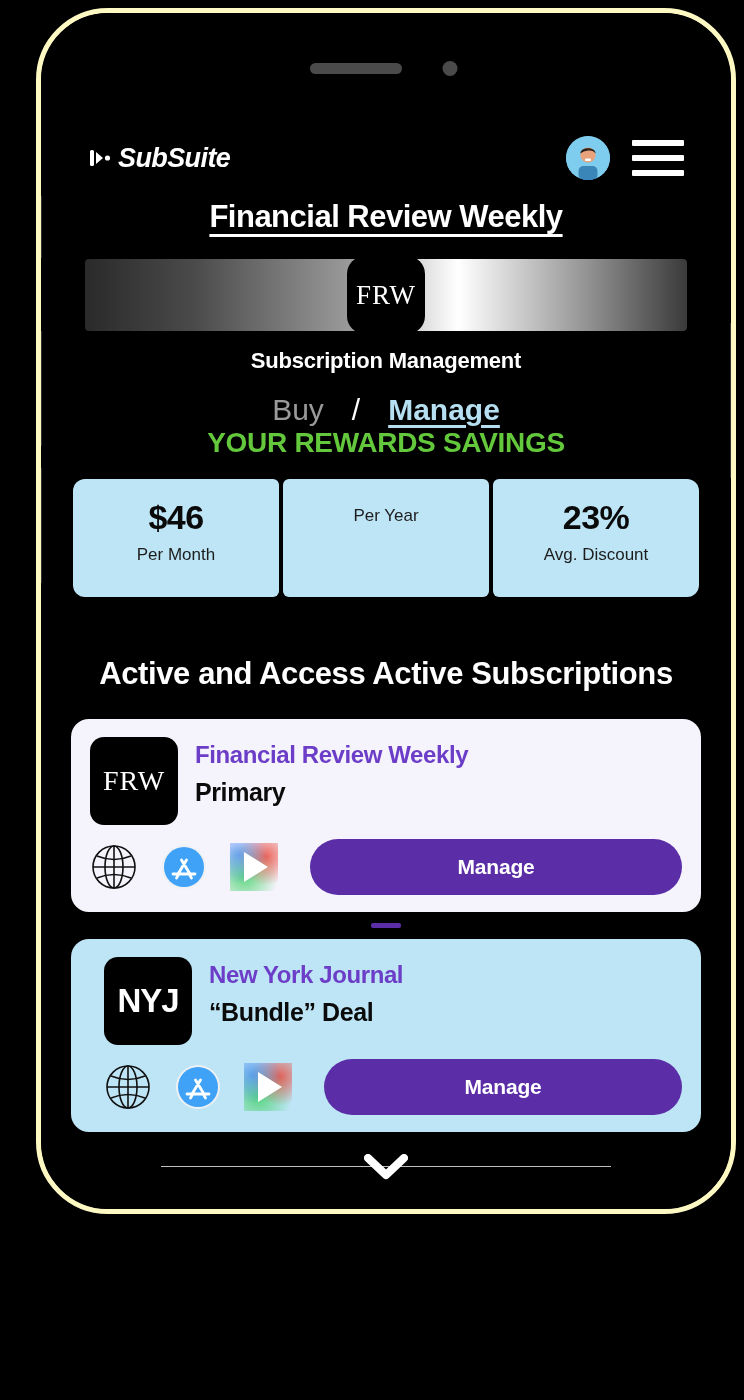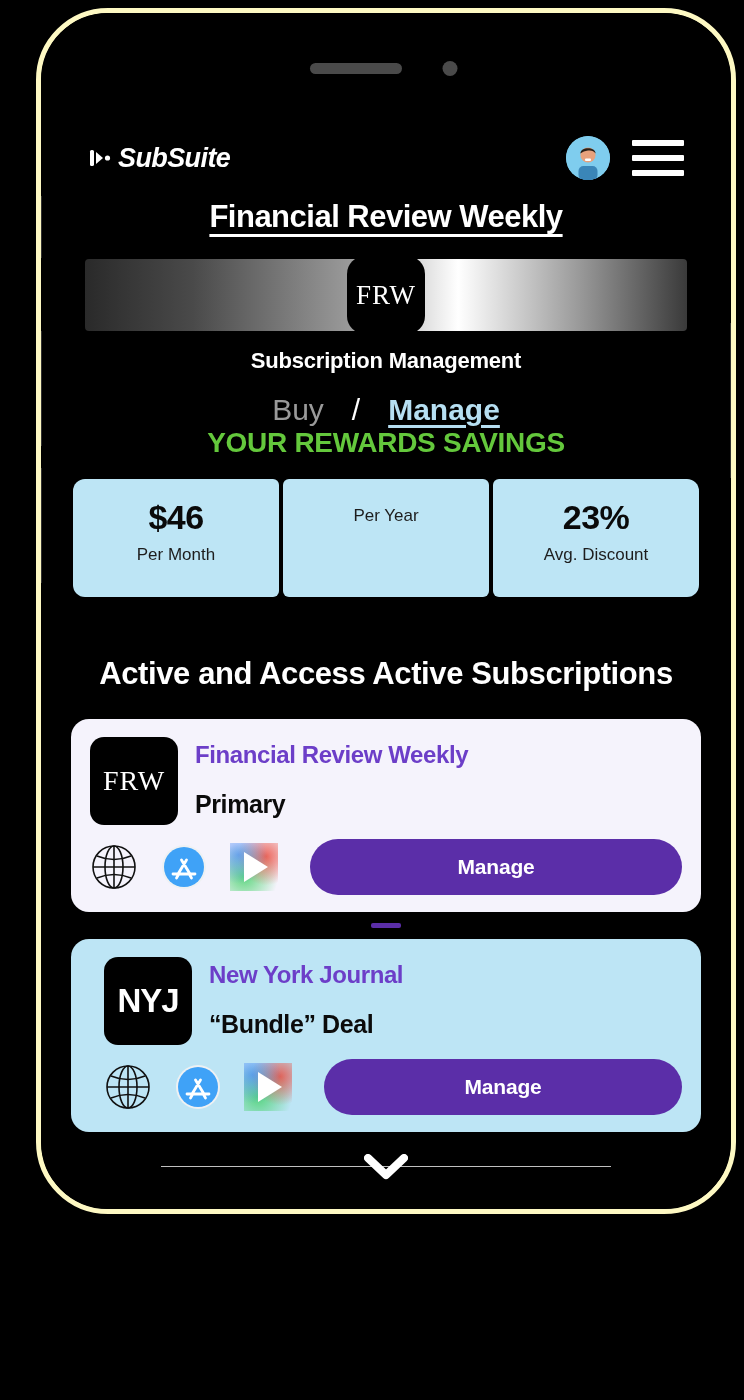--- a/index.html
+++ b/index.html
@@ -159,21 +159,21 @@
   .card-logo {
     width:88px; height:88px; border-radius:14px; background:#000;
     display:flex; align-items:center; justify-content:center;
     color:#fff; flex:0 0 auto;
   }
   .card-logo.serif { font-family:"Liberation Serif", serif; font-size:28px; letter-spacing:1px; }
   .card-logo.sans  { font-family:"Liberation Sans", sans-serif; font-size:33px; font-weight:bold; letter-spacing:-1px; }
 
   .card-text { padding-top:4px; }
   .card-title { color:#6c3ec8; font-size:24px; font-weight:bold; letter-spacing:-0.4px; }
-  .card-plan  { color:#0b0b0b; font-size:25px; font-weight:bold; margin-top:21px; letter-spacing:-0.4px; }
+  .card-plan  { color:#0b0b0b; font-size:25px; font-weight:bold; margin-top:9px; letter-spacing:-0.4px; }
 
   .card-bottom { display:flex; align-items:center; gap:22px; margin-top:14px; }
   .store-icon { width:48px; height:48px; flex:0 0 auto; display:block; }
   .manage-btn {
     margin-left:10px; flex:1;
     background:#5b2ea8; color:#fff;
     border:none; border-radius:28px;
     height:56px; font-size:21px; font-weight:bold;
     font-family:"Liberation Sans", sans-serif;
     letter-spacing:-0.2px; cursor:pointer;

